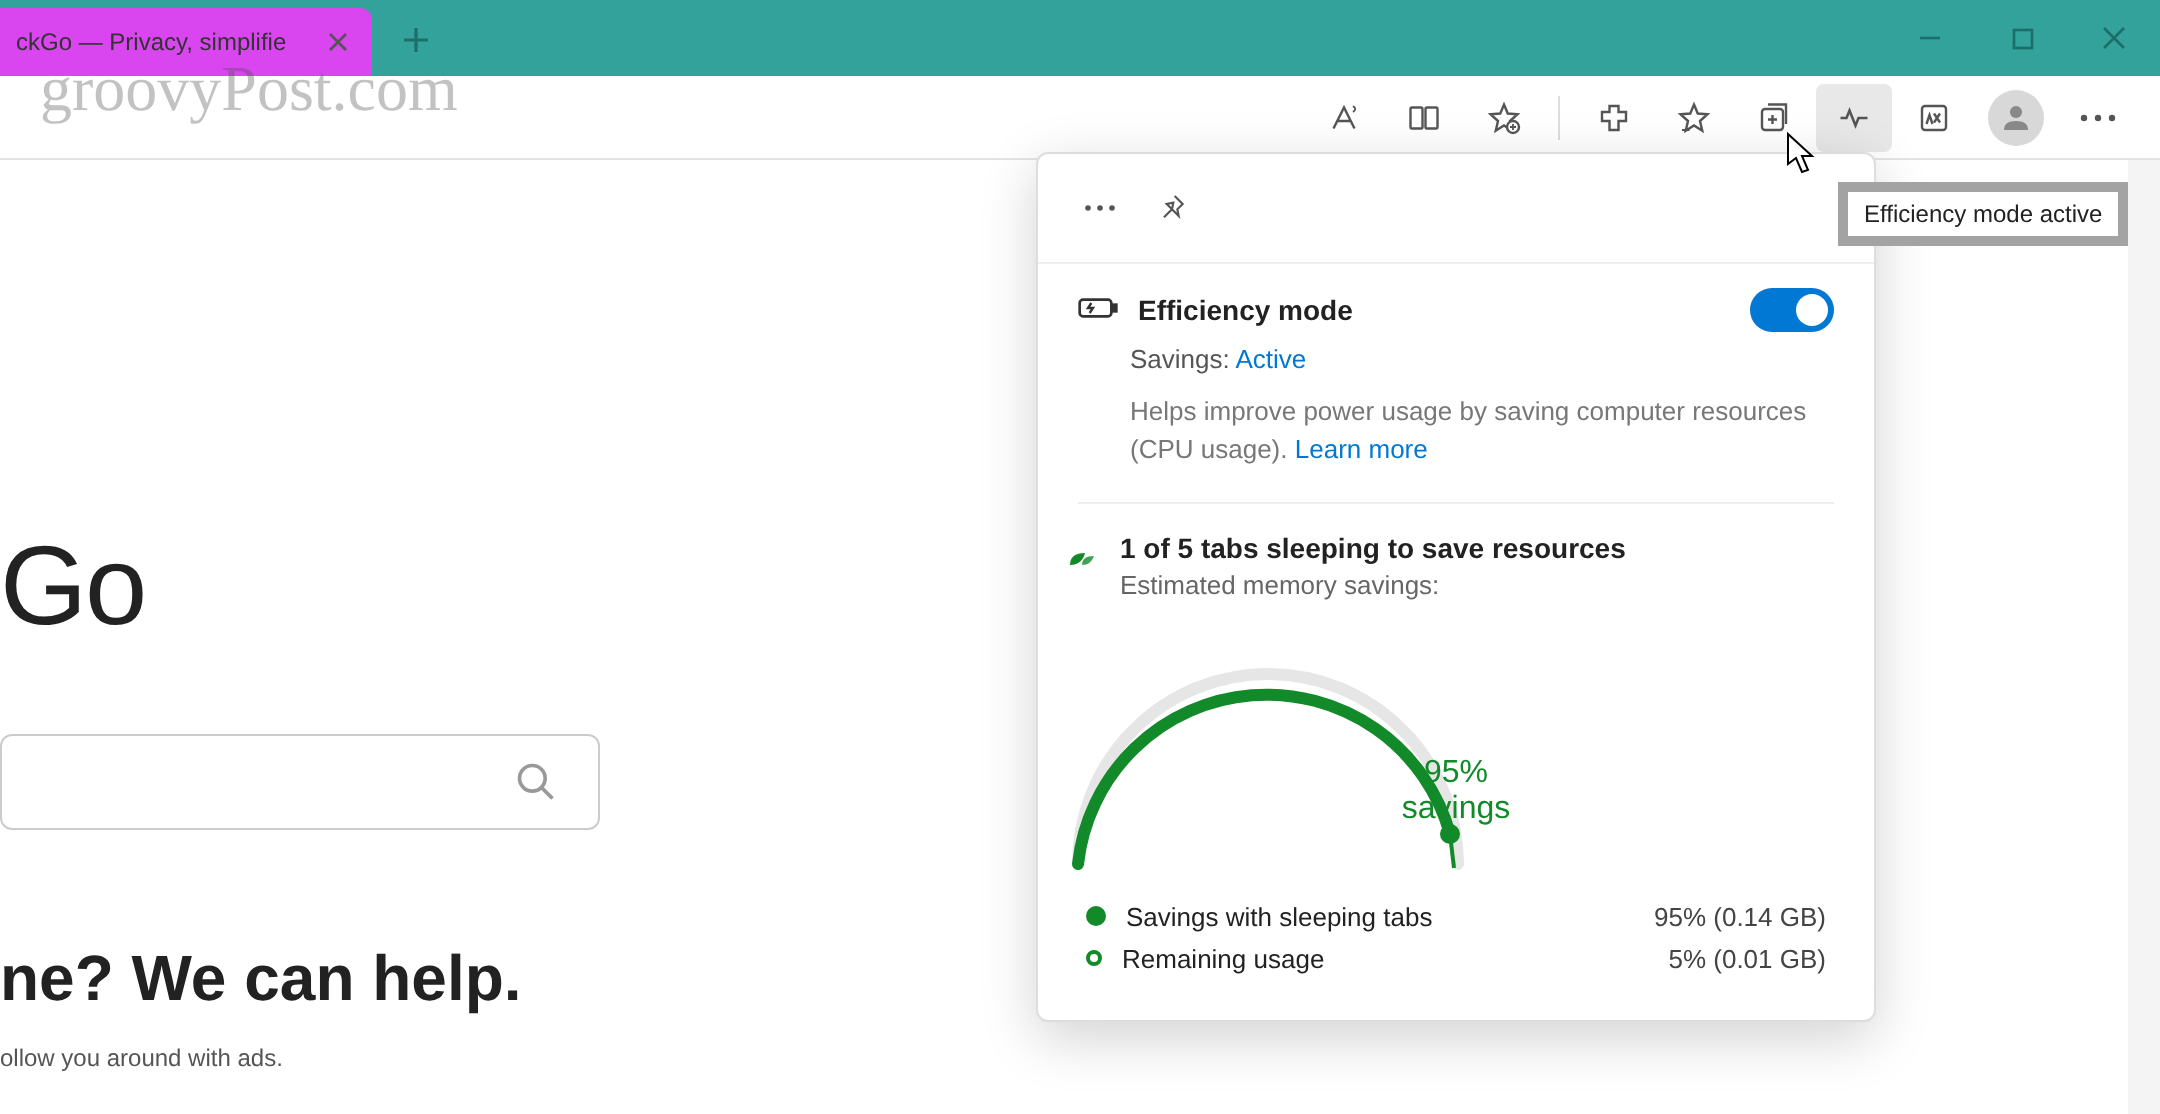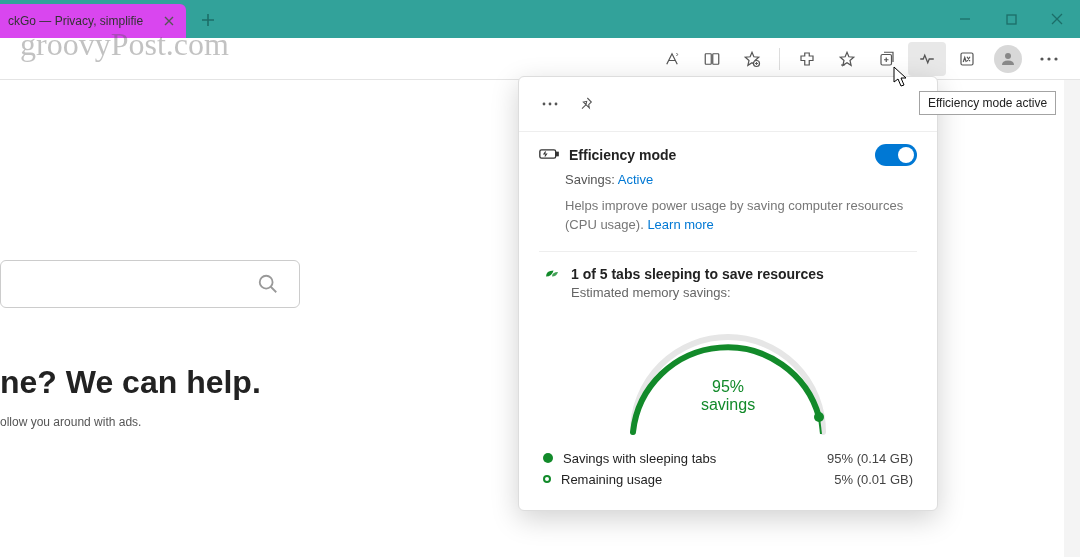--- a/index.html
+++ b/index.html
@@ -141,27 +141,27 @@
     }
     .toggle::after {
       content: ''; position: absolute; right: 3px; top: 3px;
       width: 16px; height: 16px; border-radius: 50%; background: #fff;
     }
     .status-line { padding: 6px 20px 0 46px; font-size: 13px; color: #555; }
     .status-line .blue { color: #0078d4; }
     .desc-line { padding: 10px 20px 0 46px; font-size: 13px; color: #777; line-height: 1.45; }
     .desc-line a { color: #0078d4; cursor: pointer; }
     .mid-div { height: 1px; background: #eee; margin: 16px 20px 14px; }
-    .sleep-header { display: flex; padding: 0 24px; align-items: flex-start; }
+    .sleep-header { display: flex; padding: 0 13px; align-items: center; }
     .sleep-title { font-weight: 600; font-size: 14px; color: #222; }
     .sleep-sub { font-size: 13px; color: #666; margin-top: 3px;}
     .sleep-header-text { margin-left: 10px; }
     
     .gauge-wrap {
-      display: flex; justify-content: center; padding: 12px 0 6px;
+      display: flex; padding: 12px 0 6px;
       position: relative;
     }
     .gauge-label {
       position: absolute; top: 78px; width: 100%; text-align: center;
       color: #128a2a; font-size: 16px;
     }
     .legend { padding: 0 24px; }
     .legend-row {
       display: flex; align-items: center; padding: 3px 0; font-size: 13px; color: #222;
     }
@@ -169,21 +169,21 @@
       width: 10px; height: 10px; border-radius: 50%; margin-right: 10px;
     }
     .legend-dot.filled { background: #128a2a; }
     .legend-dot.hollow { border: 2px solid #128a2a; width: 8px; height: 8px; }
     .legend-name { flex: 1; }
     .legend-val { color: #444; }
     
     .tooltip {
       position: absolute;
       top: 91px; left: 919px;
-      background: #fff; border: 1px solid #a3a3a3;
+      background: #fff; border: 5px solid #a3a3a3;
       padding: 4px 8px; font-size: 12px; color: #222;
       z-index: 60;
       white-space: nowrap;
     }
     
     .cursor {
       position: absolute; top: 66px; left: 893px; z-index: 70;
       pointer-events: none;
     }
     
@@ -290,20 +290,21 @@
         <circle cx="9" cy="2" r="1.6" fill="currentColor"></circle>
         <circle cx="16" cy="2" r="1.6" fill="currentColor"></circle>
       </svg>
   </div>
 </div>
 
 <div class="watermark">groovyPost.com</div>
 
 <div class="page-area">
   <div class="page-content">
+    <div class="logo-frag">Go</div>
     <div class="search-bar">
       <svg width="22" height="22" viewBox="0 0 24 24" fill="none" stroke="currentColor" stroke-width="2">
         <circle cx="10" cy="10" r="7"></circle>
           <path d="M15 15 L21 21"></path>
       </svg>
     </div>
     <div class="headline">ne? We can help.</div>
     <div class="subline">ollow you around with ads.</div>
   </div>
 </div>

